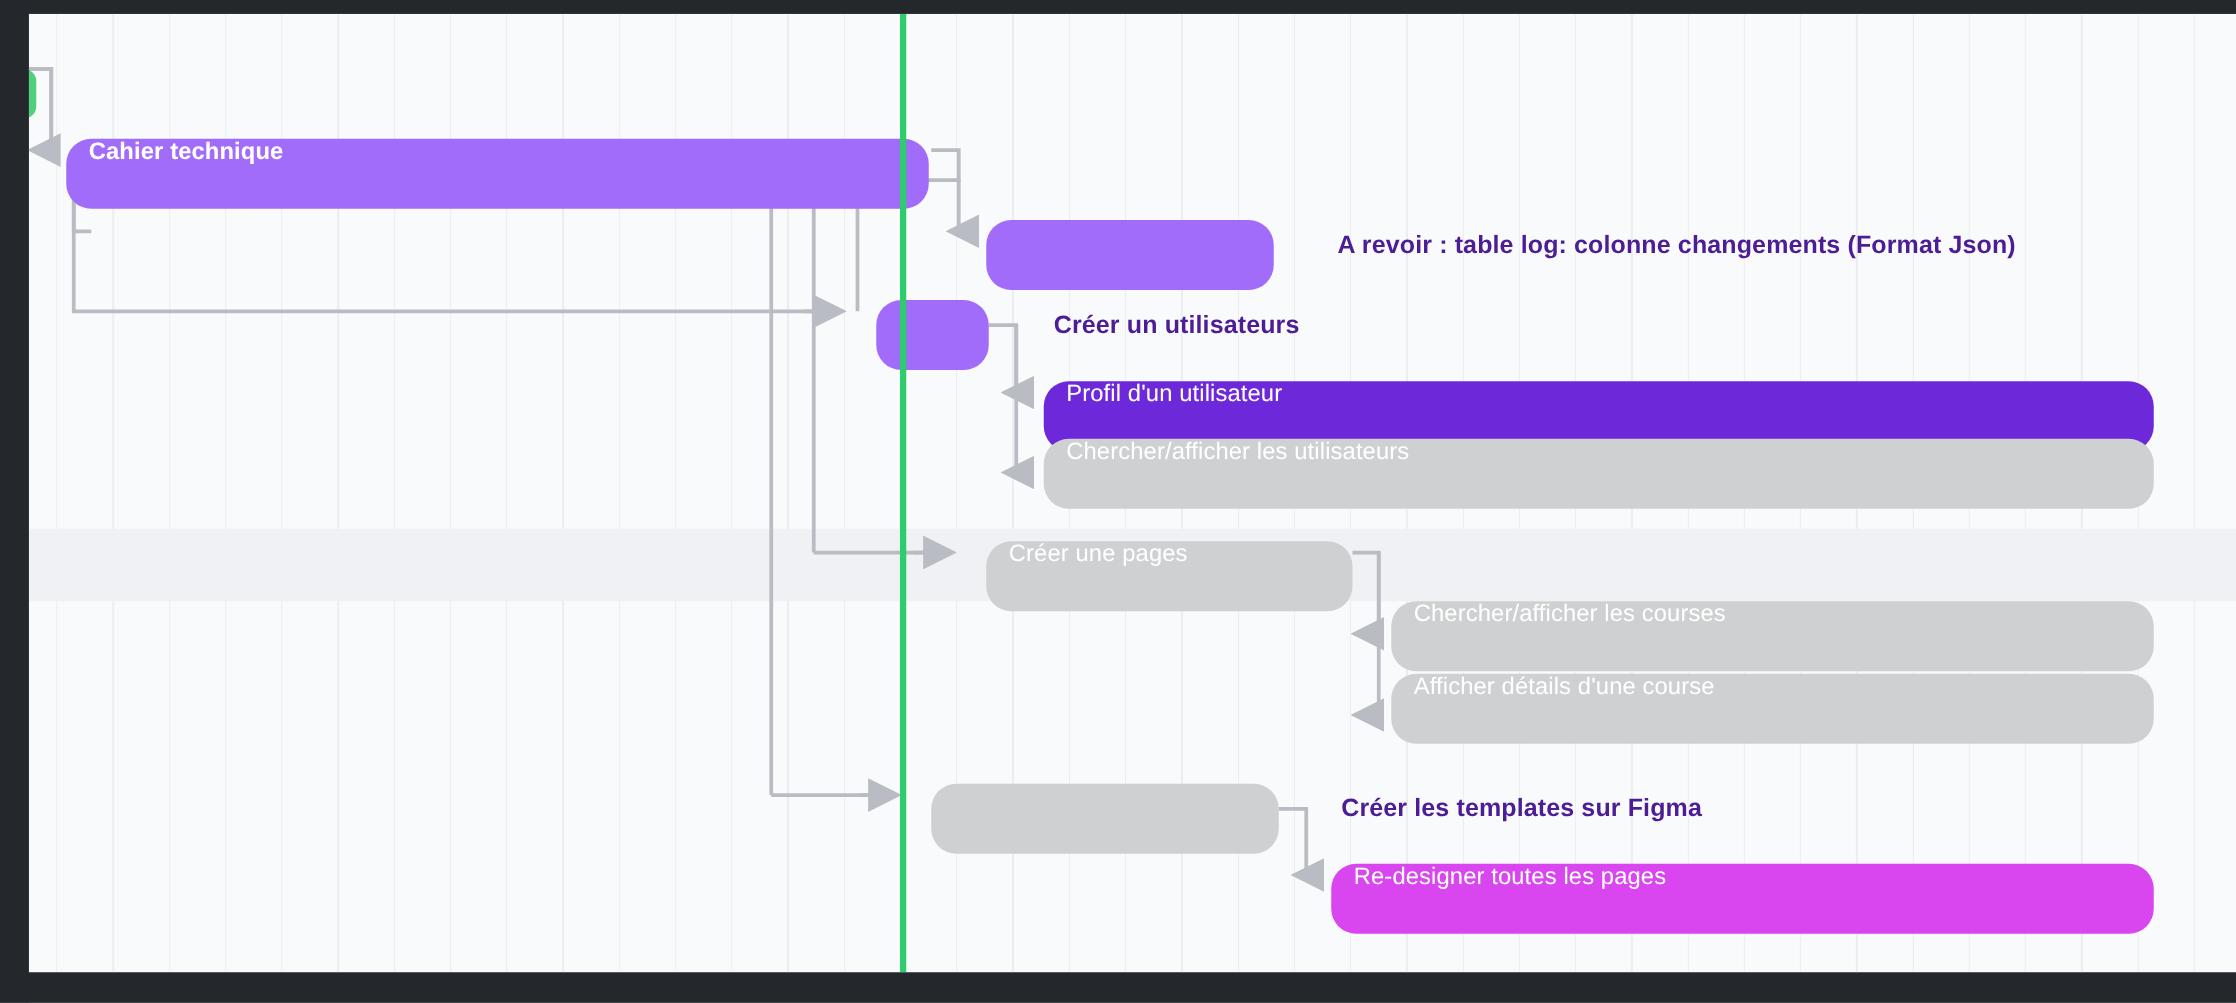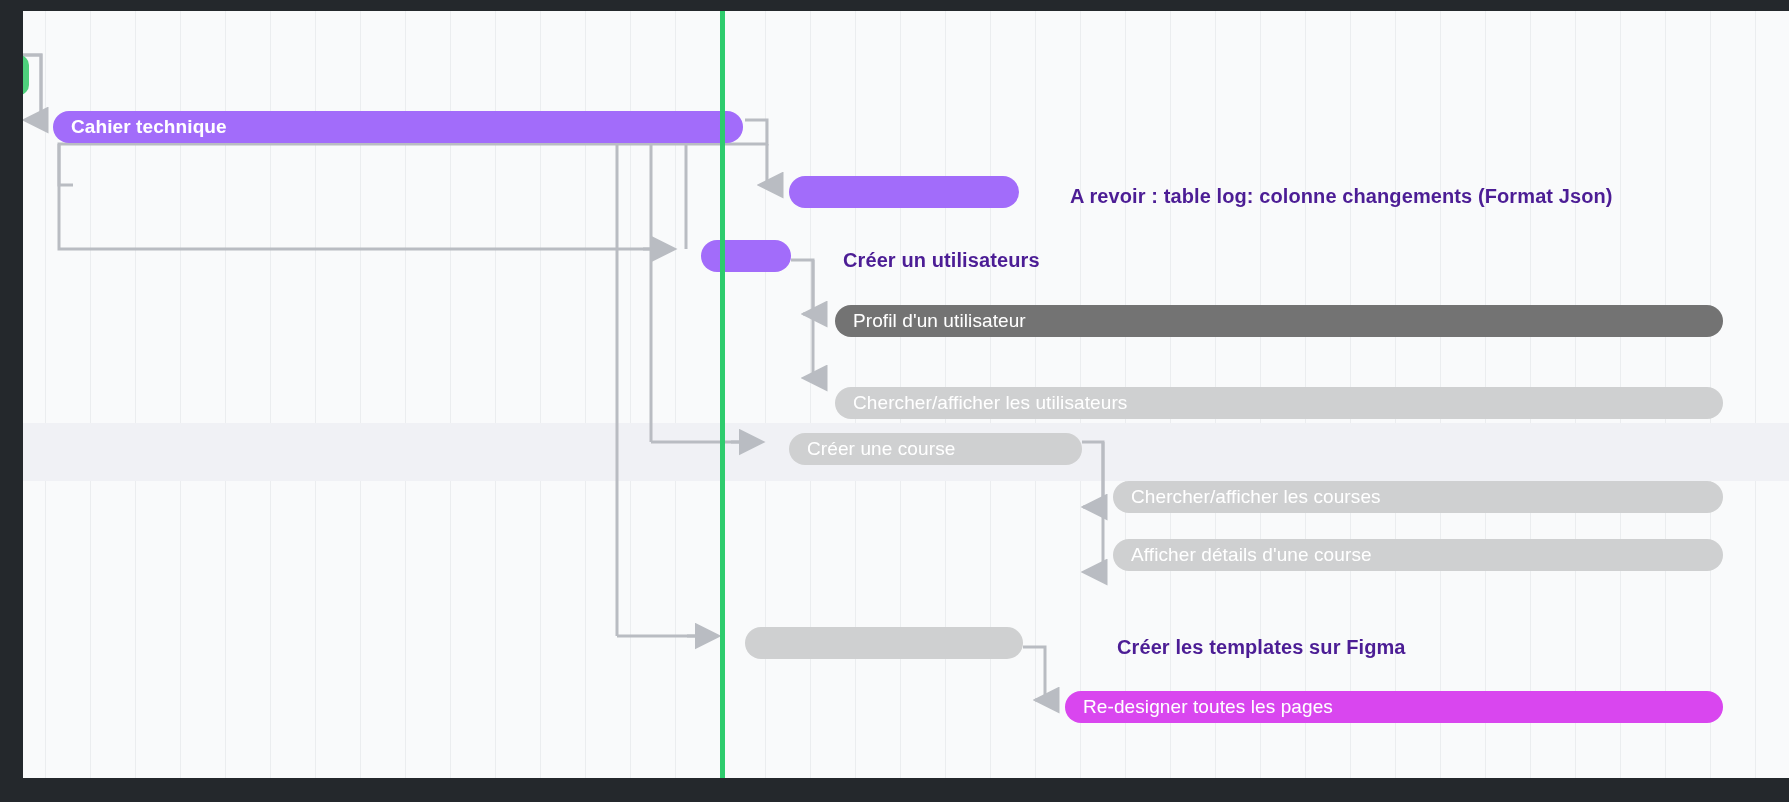--- a/index.html
+++ b/index.html
@@ -48,25 +48,25 @@
     width:5px;
     background:#2ecc6d;
     z-index:30;
   }
   
   .links { position:absolute; inset:0; z-index:20; pointer-events:none; }
 
   
   .bar {
     position:absolute;
-    height:32px;
+    height:56px;
     border-radius:20px;
     z-index:25;
     display:flex;
-    align-items:center;
+    align-items:flex-start;
     white-space:nowrap;
   }
   .bar.purple { background:#a26cfa; }
   .bar.grey   { background:#cfd0d1; }
   .bar .inner-label {
     color:#ffffff;
     font-size:19px;
     padding-left:18px;
     letter-spacing:0.1px;
     font-weight:400;
@@ -148,43 +148,43 @@
 
     <div class="today-line" id="todayLine" style="left: 697px; background: rgb(46, 204, 109);"></div>
 
     <div id="bars">
         <div class="green-stub" style="background: rgb(78, 208, 124); left: -14px; top: 44px; width: 20px;"></div>
         <div class="bar purple" style="background: rgb(162, 108, 250); left: 30px; top: 100px; width: 690px;">
           <span class="inner-label">Cahier technique</span>
         </div>
         <div class="bar purple" style="background: rgb(162, 108, 250); left: 766px; top: 165px; width: 230px;"></div>
         <div class="bar purple" style="background: rgb(162, 108, 250); left: 678px; top: 229px; width: 90px;"></div>
-        <div class="bar grey" style="background: #737373; left: 812px; top: 294px; width: 888px;">
+        <div class="bar grey" style="background: #6d28d9; left: 812px; top: 294px; width: 888px;">
           <span class="inner-label">Profil d'un utilisateur</span>
         </div>
-        <div class="bar grey" style="background: rgb(207, 208, 209); left: 812px; top: 376px; width: 888px;">
+        <div class="bar grey" style="background: rgb(207, 208, 209); left: 812px; top: 340px; width: 888px;">
           <span class="inner-label">Chercher/afficher les utilisateurs</span>
         </div>
         <div class="bar grey" style="background: rgb(207, 208, 209); left: 766px; top: 422px; width: 293px;">
-          <span class="inner-label">Créer une course</span>
+          <span class="inner-label">Créer une pages</span>
         </div>
         <div class="bar grey" style="background: rgb(207, 208, 209); left: 1090px; top: 470px; width: 610px;">
           <span class="inner-label">Chercher/afficher les courses</span>
         </div>
         <div class="bar grey" style="background: rgb(207, 208, 209); left: 1090px; top: 528px; width: 610px;">
           <span class="inner-label">Afficher détails d'une course</span>
         </div>
         <div class="bar grey" style="background: rgb(207, 208, 209); left: 722px; top: 616px; width: 278px;"></div>
         <div class="bar grey" style="background: #d946ef; left: 1042px; top: 680px; width: 658px;">
           <span class="inner-label">Re-designer toutes les pages</span>
         </div>
       </div>
     <div id="labels">
         <div class="outside-label" style="left: 1047px; top: 174px;">A revoir : table log: colonne changements (Format Json)</div>
         <div class="outside-label" style="left: 820px; top: 238px;">Créer un utilisateurs</div>
-        <div class="outside-label" style="left: 1050px; top: 625px; margin-left: 44px;">Créer les templates sur Figma</div>
+        <div class="outside-label" style="left: 1050px; top: 625px;">Créer les templates sur Figma</div>
       </div>
   </div>
 
   <div class="chrome-top"></div>
   <div class="chrome-bottom"></div>
   <div class="chrome-left"></div>
 </div>
 
 </body></html>

